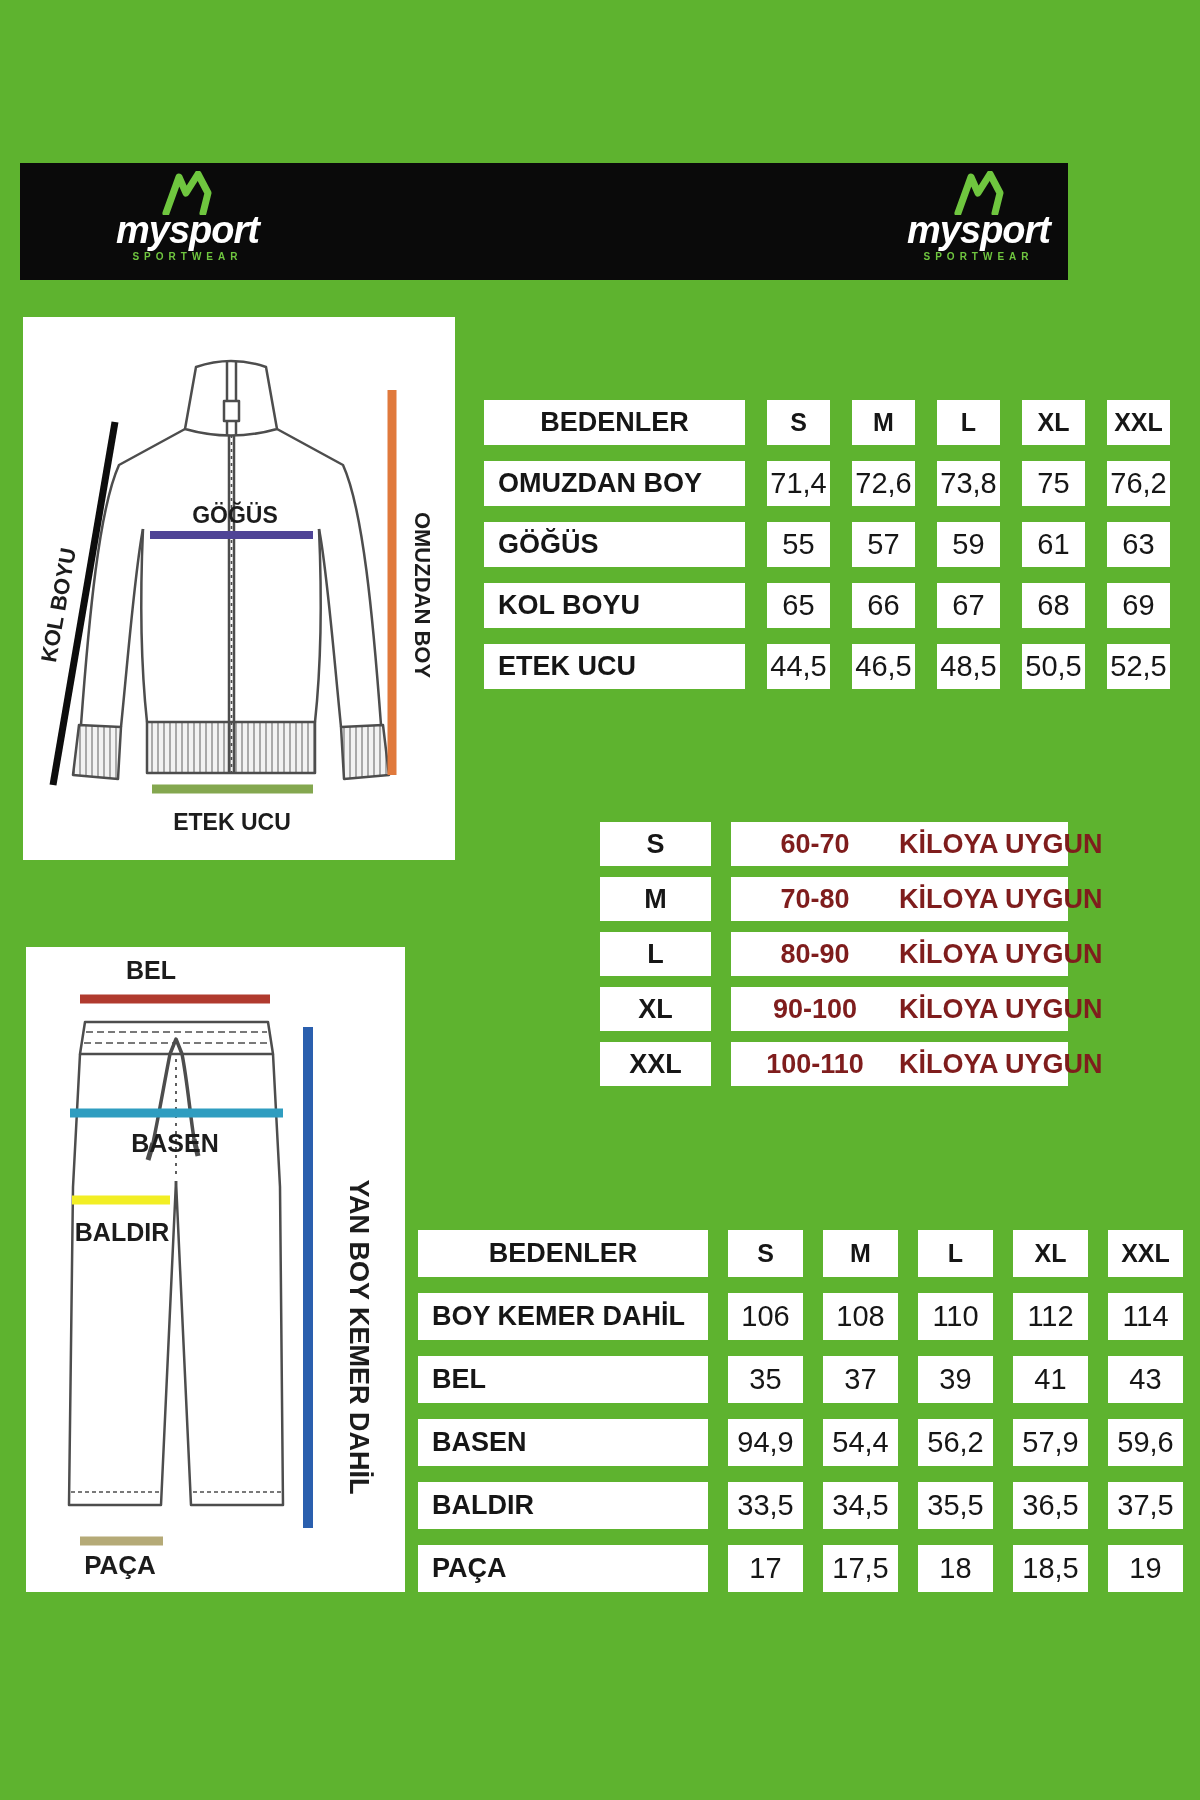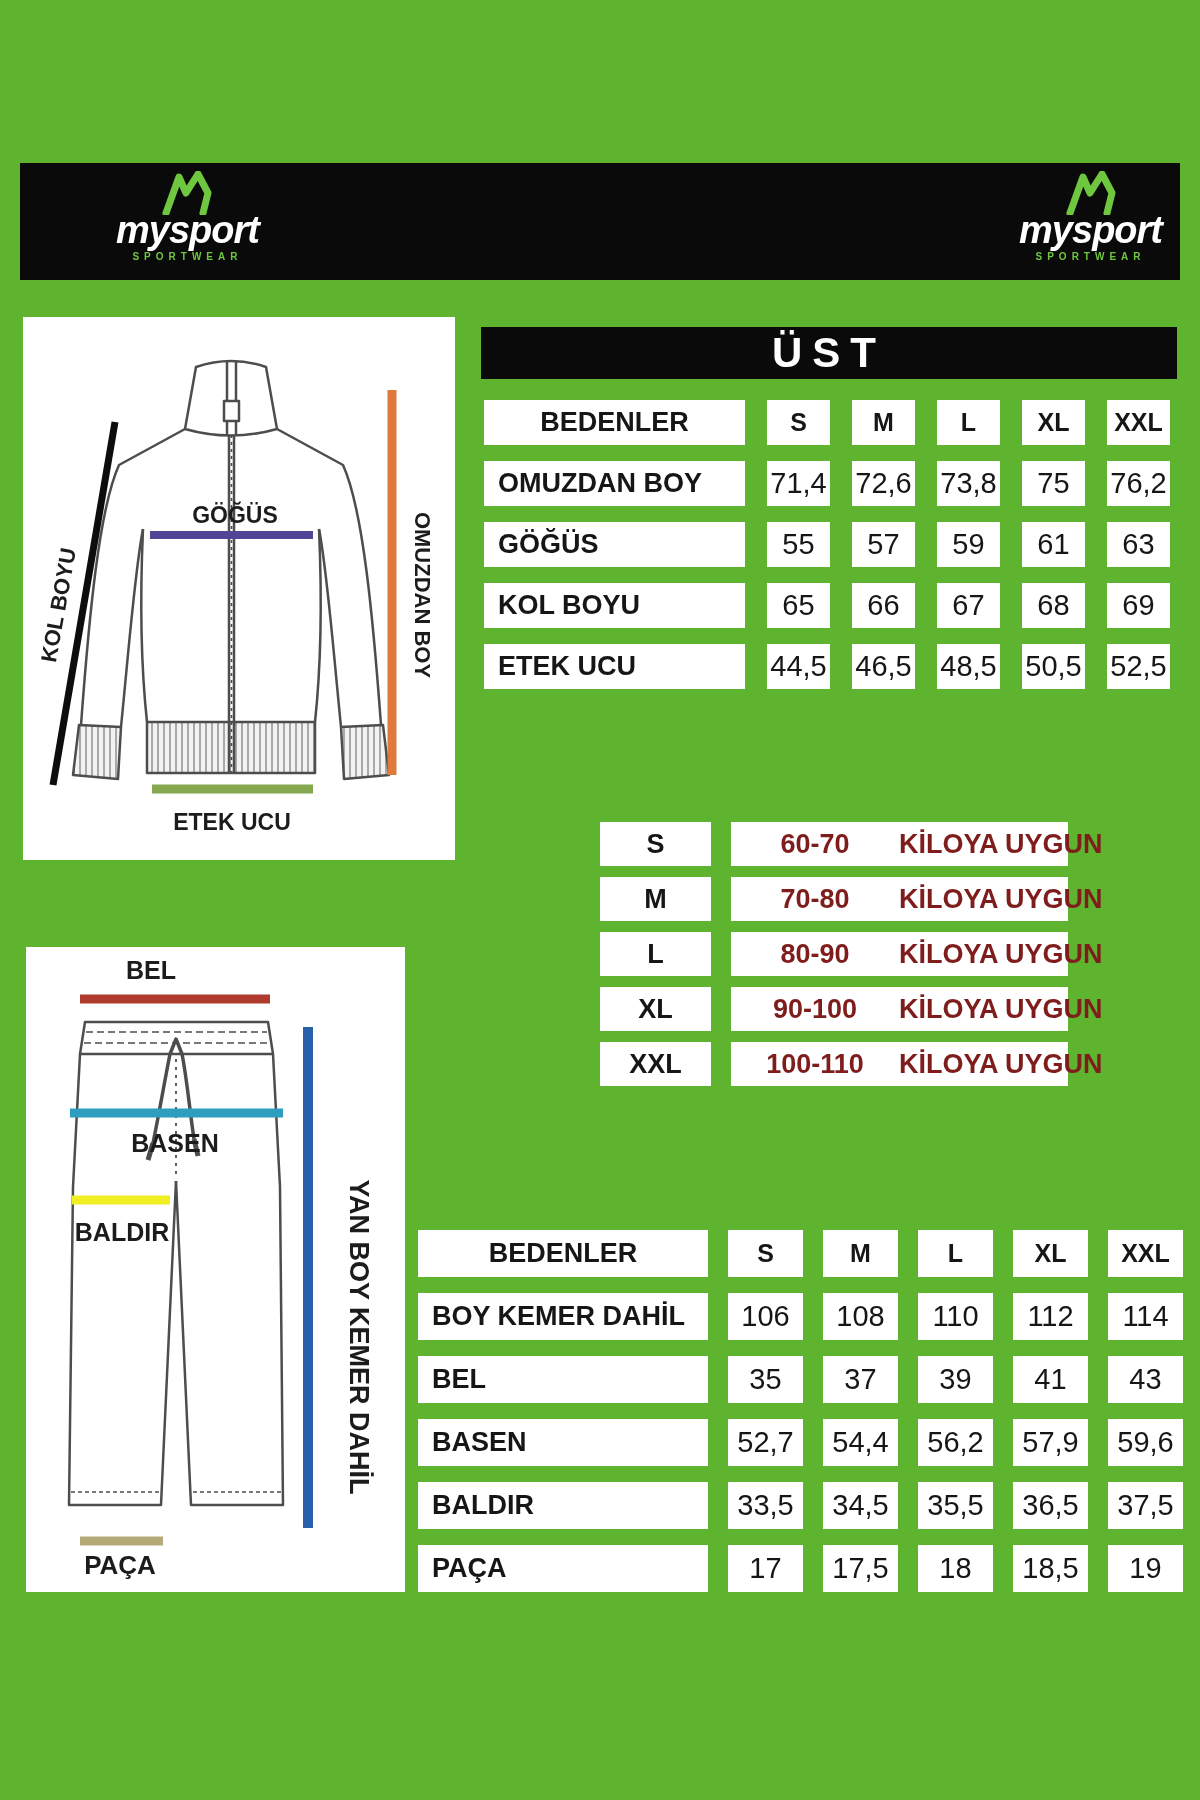--- a/index.html
+++ b/index.html
@@ -5,21 +5,21 @@
   html,body{margin:0;padding:0;}
   body{background:#888;}
   .canvas{
     position:relative;width:1200px;height:1800px;overflow:hidden;
     background:#5eb32f;
     font-family:"Liberation Sans",sans-serif;
     -webkit-font-smoothing:antialiased;
   }
   
   .header-bar{
-    position:absolute;left:20px;top:163px;width:1160px;height:117px;
+    position:absolute;left:20px;top:163px;width:1048px;height:117px;
     background:#0a0a0a;display:flex;align-items:center;text-decoration:underline;
   }
   .logo{position:absolute;display:flex;flex-direction:column;align-items:center;line-height:1;}
   .logo.left{left:96px;top:8px;}
   .logo.right{right:18px;top:8px;}
   .logo-text{color:#ffffff;font-weight:bold;font-style:italic;font-size:38px;letter-spacing:-1px;margin-top:-4px;}
   .logo-sub{color:#6fc63f;font-weight:bold;font-size:10px;letter-spacing:5px;margin-top:3px;}
   .header-title{
     position:absolute;left:50%;top:50%;transform:translate(-50%,-50%);
     color:#ffffff;font-weight:bold;font-size:46px;letter-spacing:9px;white-space:nowrap;
@@ -155,23 +155,20 @@
       <line x1="282" y1="80" x2="282" y2="581" stroke-width="10" stroke="#2a5fae"></line>
       <line x1="54" y1="594" x2="137" y2="594" stroke-width="9" stroke="#b5aa77"></line>
     </svg>
     <div class="fig-label" style="left:125px;top:23px;font-size:25px;">BEL</div>
     <div class="fig-label" style="left:149px;top:196px;font-size:25px;">BASEN</div>
     <div class="fig-label" style="left:96px;top:285px;font-size:25px;">BALDIR</div>
     <div class="fig-label rot90" style="left:332px;top:390px;font-size:27px;">YAN BOY KEMER DAHİL</div>
     <div class="fig-label" style="left:94px;top:618px;font-size:26px;">PAÇA</div>
   </div>
 
-  <div class="bar" id="ust-bar">
-    <div class="bar-title">ÜST</div>
-  </div>
   <div class="size-table" id="ust-table">
       <div class="size-row">
         <div class="cell headlabel">BEDENLER</div>
         <div class="cell colhead">S</div>
         <div class="cell colhead">M</div>
         <div class="cell colhead">L</div>
         <div class="cell colhead">XL</div>
         <div class="cell colhead">XXL</div>
       </div>
       <div class="size-row">
@@ -266,21 +263,21 @@
       <div class="size-row">
         <div class="cell rowlabel">BEL</div>
         <div class="cell">35</div>
         <div class="cell">37</div>
         <div class="cell">39</div>
         <div class="cell">41</div>
         <div class="cell">43</div>
       </div>
       <div class="size-row">
         <div class="cell rowlabel">BASEN</div>
-        <div class="cell">52,7</div>
+        <div class="cell">94,9</div>
         <div class="cell">54,4</div>
         <div class="cell">56,2</div>
         <div class="cell">57,9</div>
         <div class="cell">59,6</div>
       </div>
       <div class="size-row">
         <div class="cell rowlabel">BALDIR</div>
         <div class="cell">33,5</div>
         <div class="cell">34,5</div>
         <div class="cell">35,5</div>

